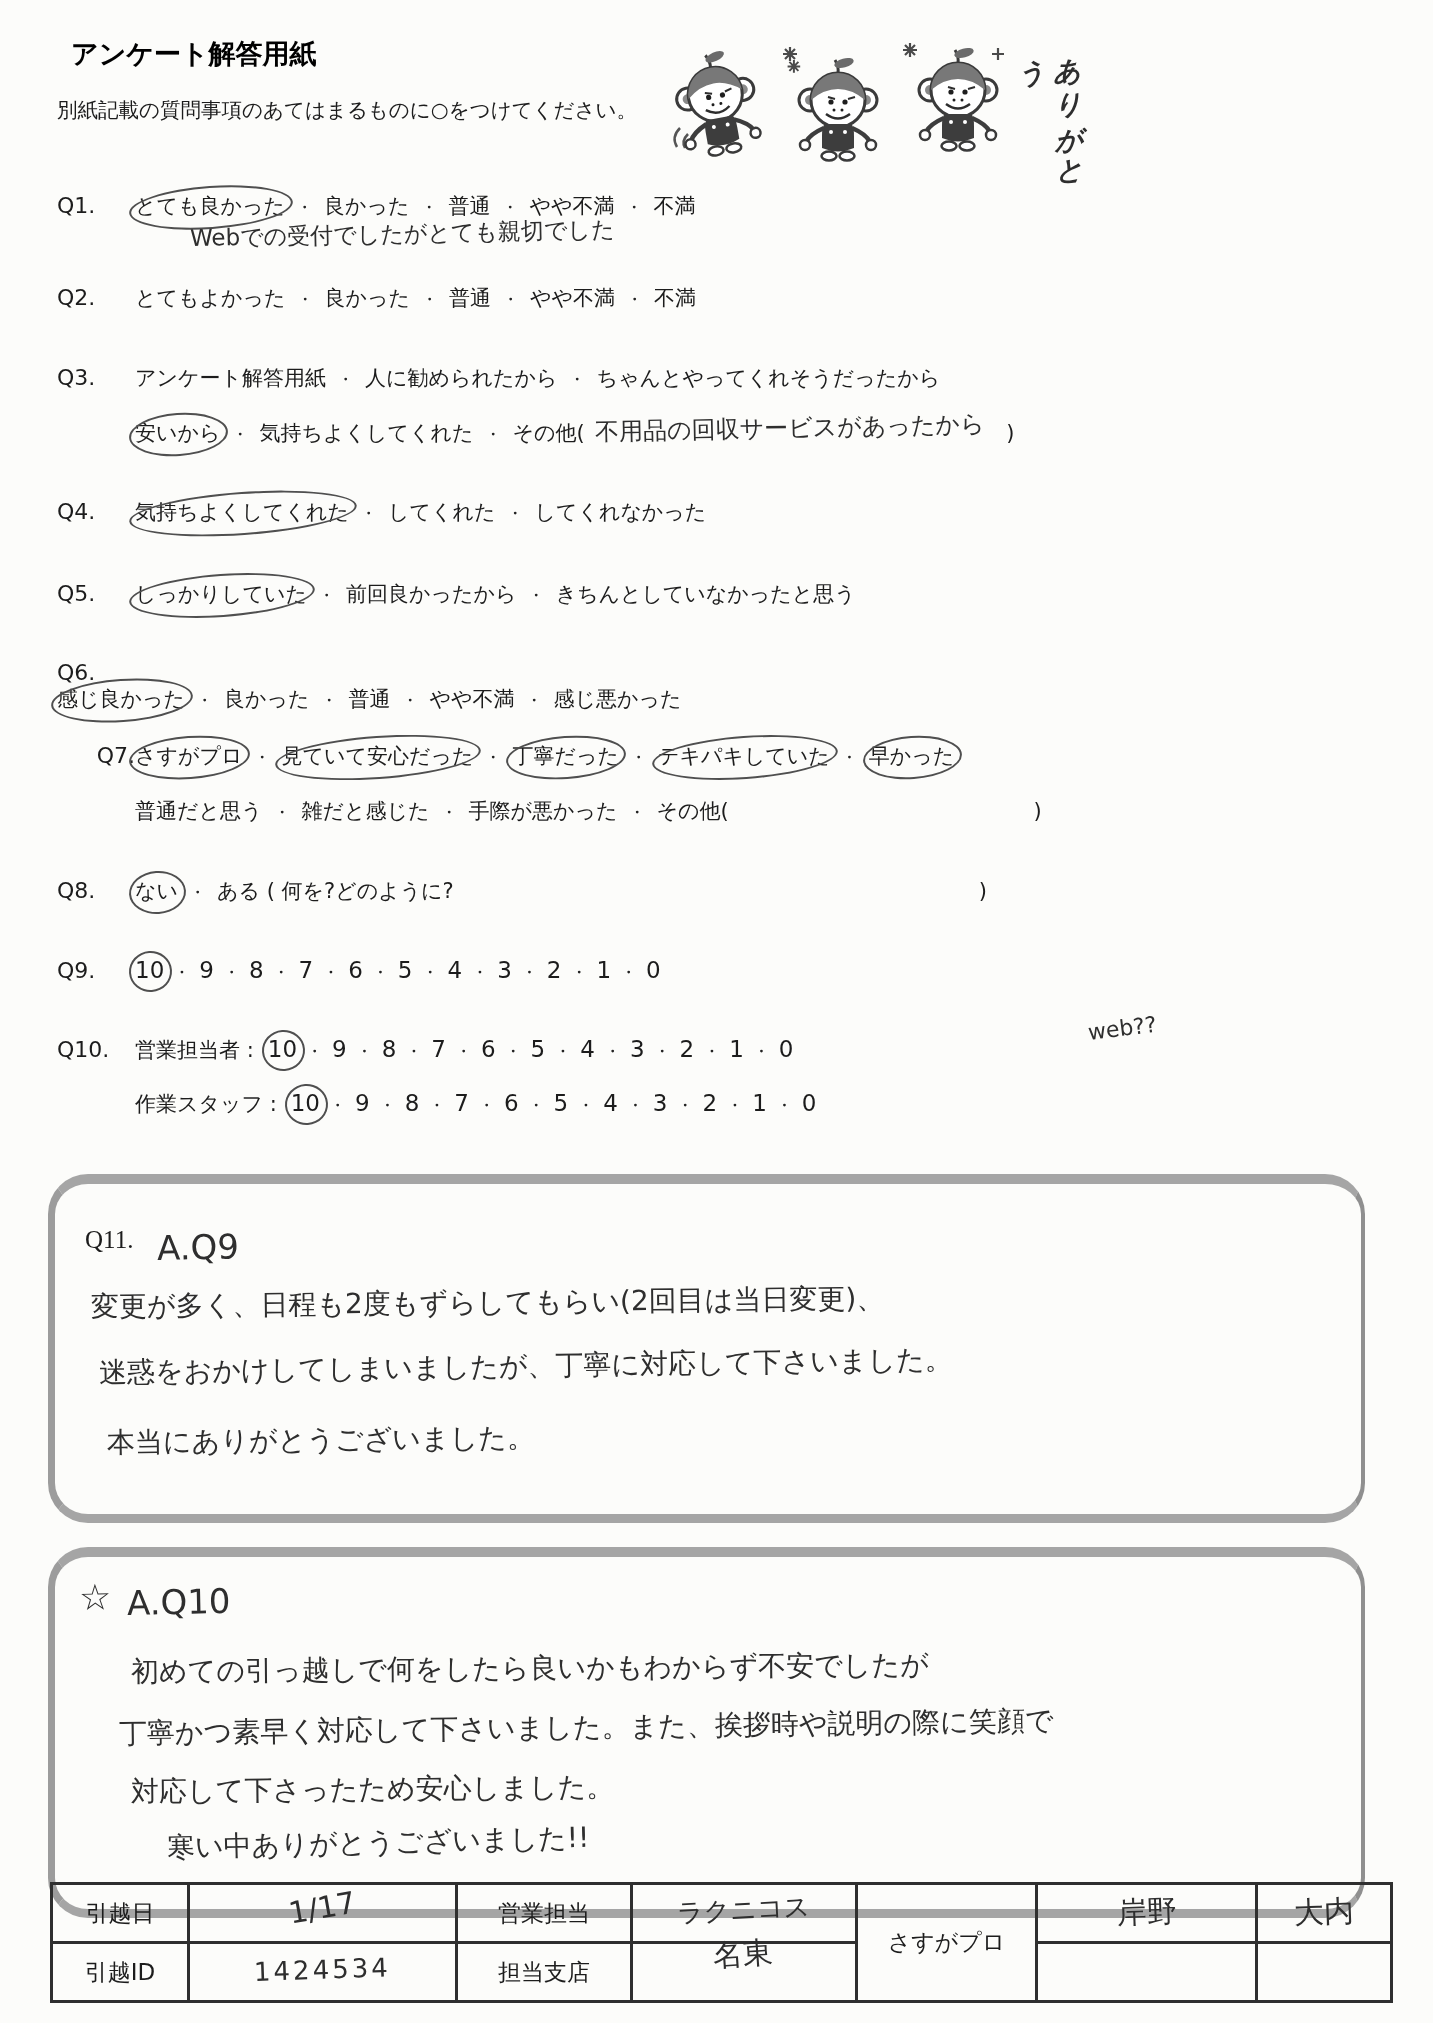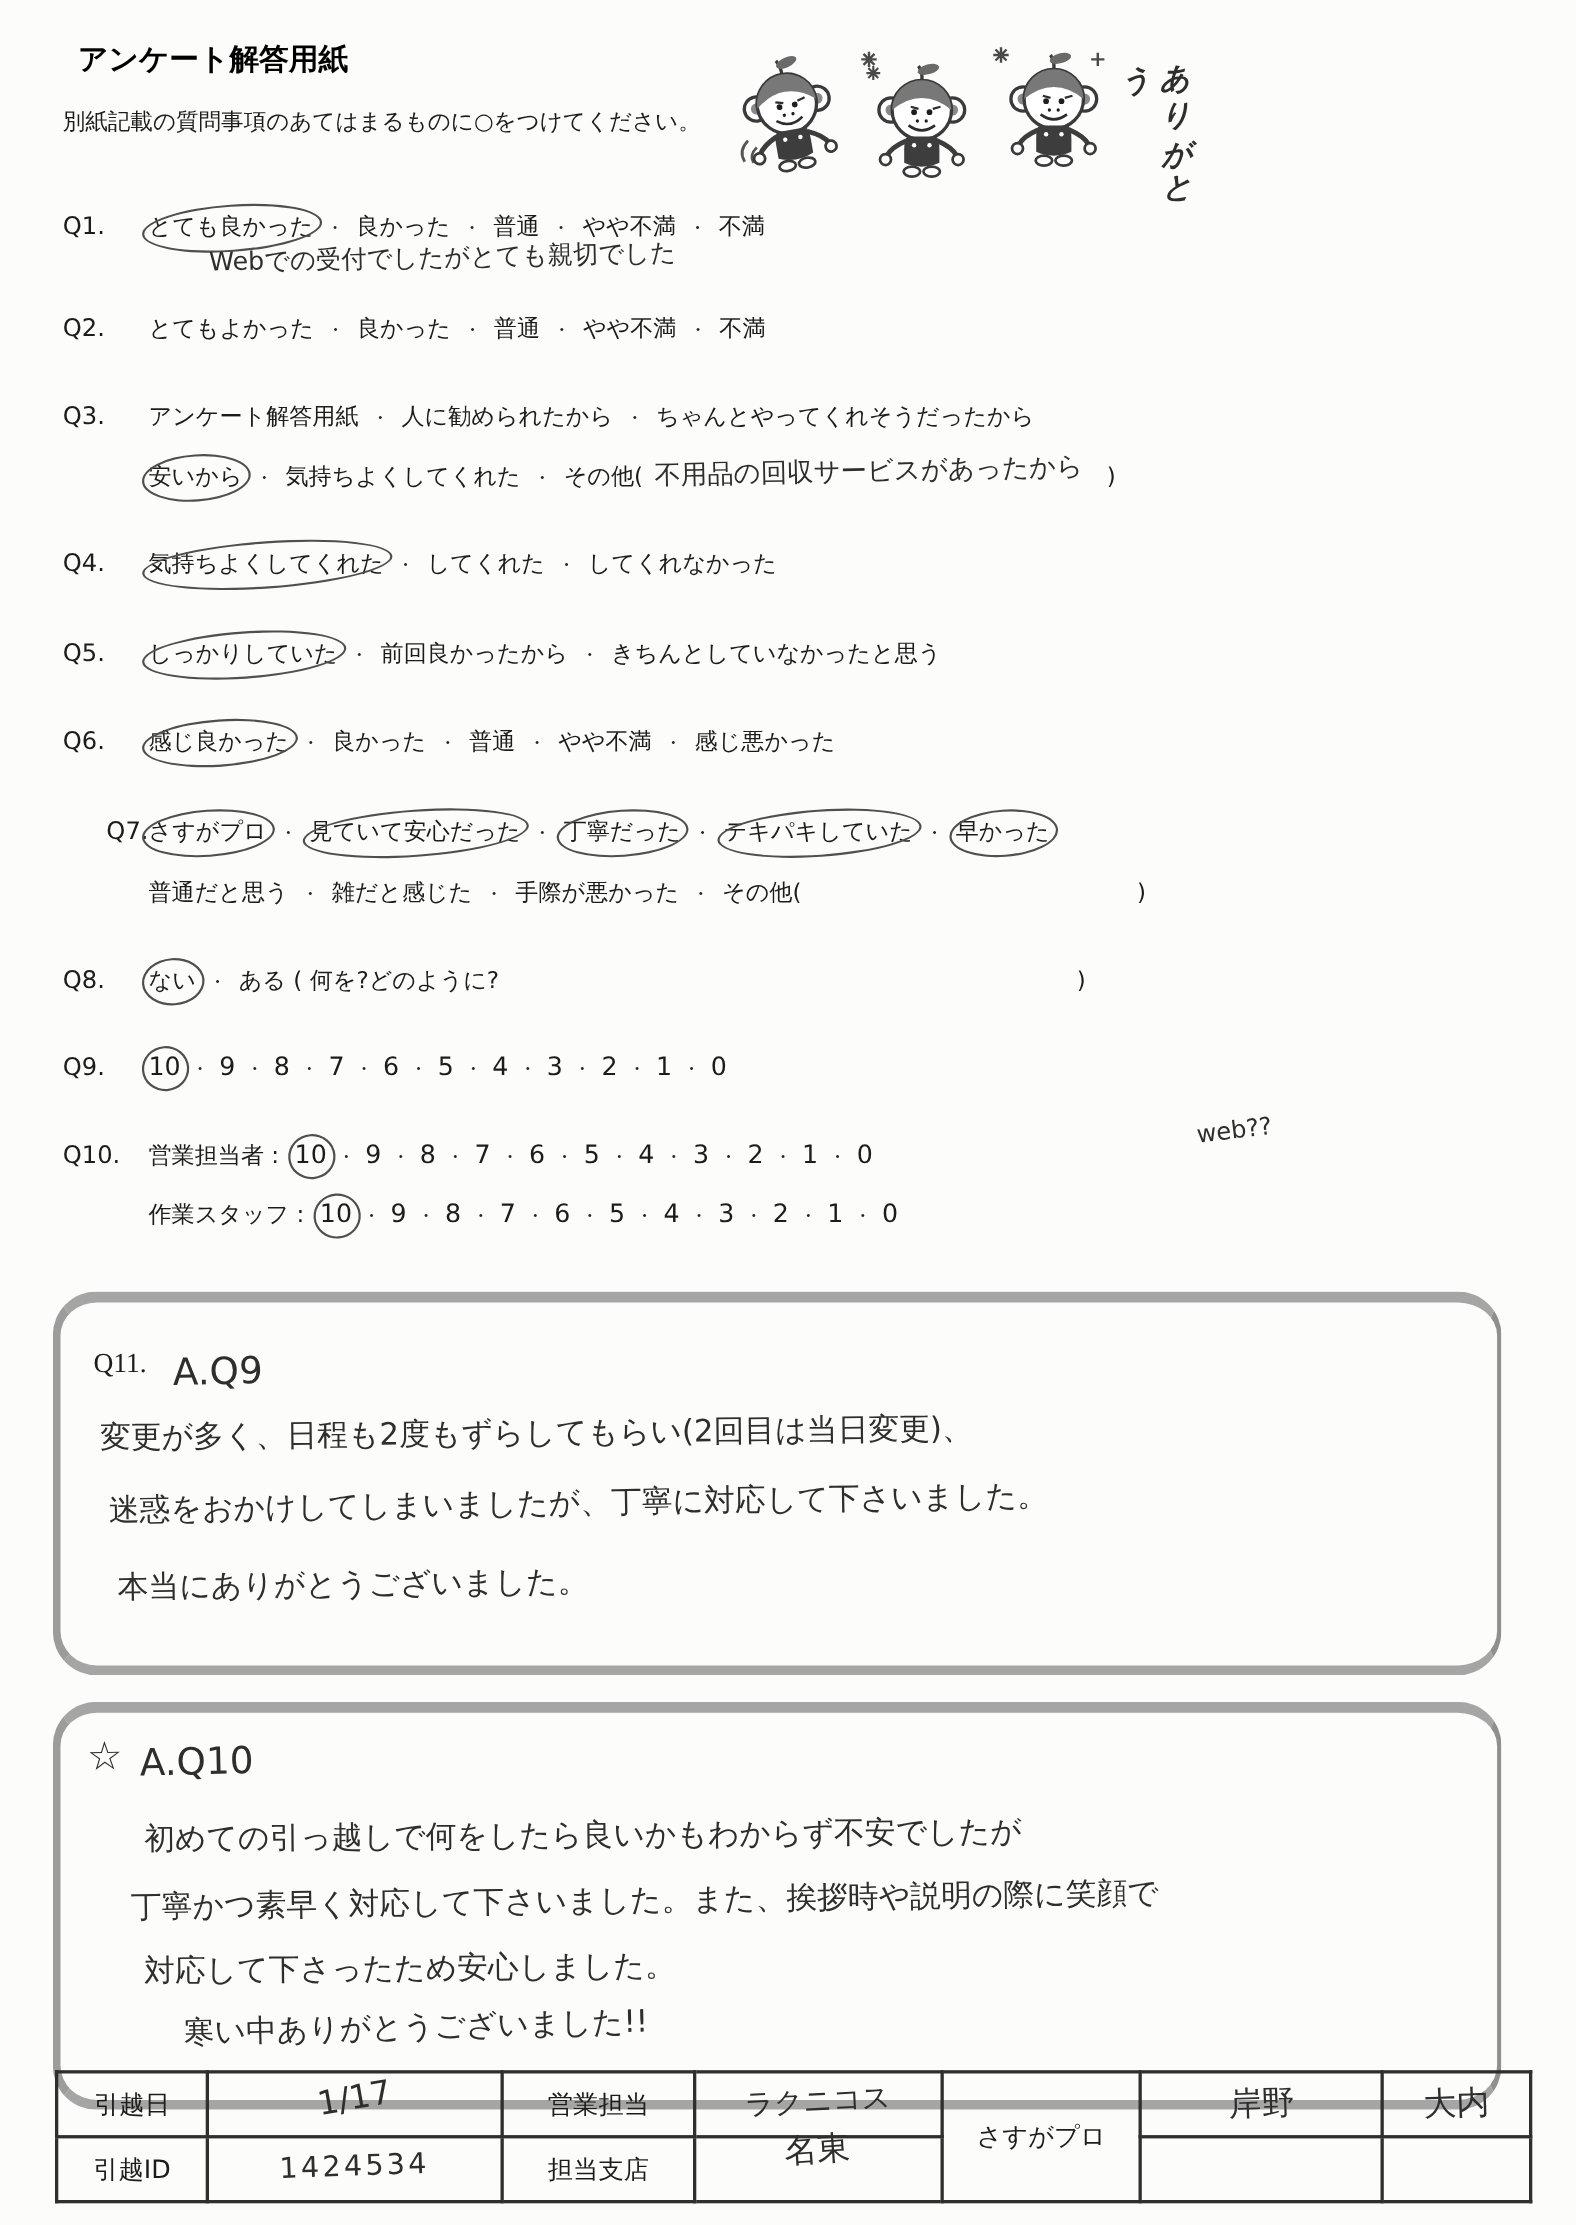--- a/index.html
+++ b/index.html
@@ -34,21 +34,21 @@
   .rp1{margin-left:22px;}
   .rp2{margin-left:305px;}
   .rp3{margin-left:525px;}
   #q1{top:192px;} 
   .q1-note{position:absolute;left:190px;top:223px;font-size:23px;}
   #q2{top:284px;}
   #q3a{top:364px;}
   #q3b{top:416px;left:135px;}
   #q4{top:498px;}
   #q5{top:580px;}
-  #q6{top:660px;}
+  #q6{top:660px;flex-direction:column;}
   #q7a{top:742px;text-align:right;}
   #q7b{top:797px;left:135px;}
   #q8{top:877px;}
   #q9{top:957px;}
   #q10a{top:1036px;}
   #q10b{top:1090px;}
   .sidenote{position:absolute;left:1088px;top:1020px;font-size:22px;transform:rotate(-7deg);}
 
   
   .cbox{position:absolute;left:48px;width:1306px;border:4px solid #8f8f8f;border-top:10px solid #a5a5a5;

